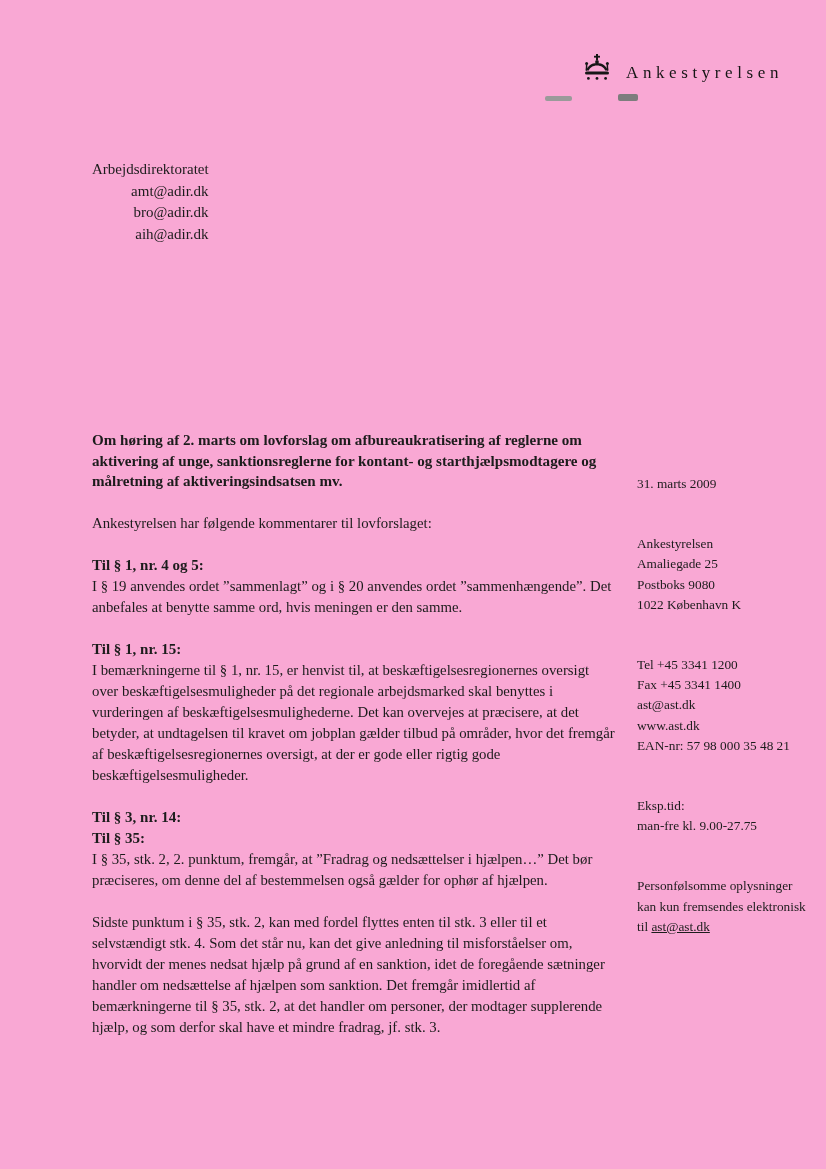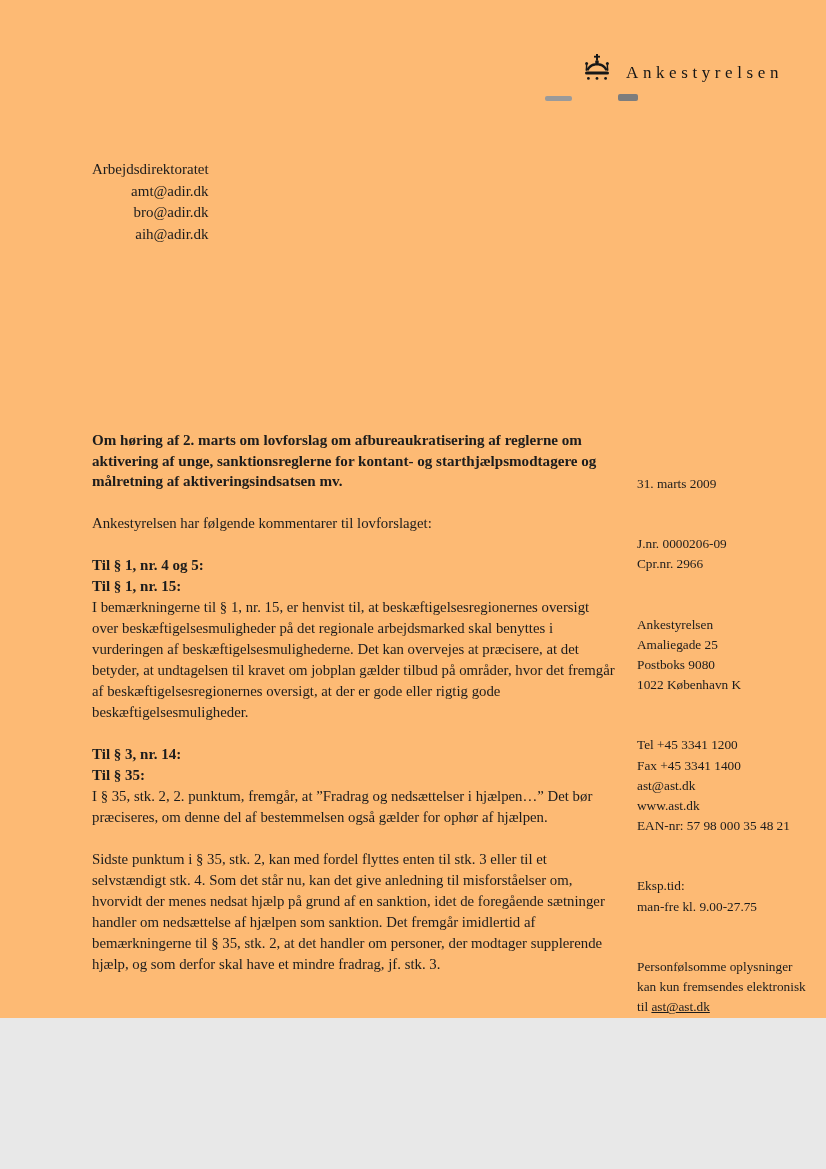--- a/index.html
+++ b/index.html
@@ -1,21 +1,21 @@
 <!DOCTYPE html>
 <html><head>
 <meta charset="utf-8">
 <style>
   html, body { margin: 0; padding: 0; background: #e8e8e8; }
   .page {
     position: relative;
     width: 826px;
-    height: 1018px;
+    height: 1169px;
     margin: 0 auto;
-    background: #fdba74;
+    background: #f9a8d4;
     font-family: "Liberation Serif", serif;
     color: #1c1c1c;
     overflow: hidden;
   }
 
   
   .logo-block {
     position: absolute;
     top: 54px;
     left: 582px;
@@ -117,37 +117,34 @@
     <div>amt@adir.dk</div>
     <div>bro@adir.dk</div>
     <div>aih@adir.dk</div>
   </div>
 
   <div class="doc">
     <h2>Om høring af 2. marts om lovforslag om afbureaukratisering af reglerne om aktivering af unge, sanktionsreglerne for kontant- og starthjælpsmodtagere og målretning af aktiveringsindsatsen mv.</h2>
     <p class="mb">Ankestyrelsen har følgende kommentarer til lovforslaget:</p>
 
     <h3>Til § 1, nr. 4 og 5:</h3>
+    <p class="mb">I § 19 anvendes ordet ”sammenlagt” og i § 20 anvendes ordet ”sammenhængende”. Det anbefales at benytte samme ord, hvis meningen er den samme.</p>
 
     <h3>Til § 1, nr. 15:</h3>
     <p class="mb">I bemærkningerne til § 1, nr. 15, er henvist til, at beskæftigelsesregionernes oversigt over beskæftigelsesmuligheder på det regionale arbejdsmarked skal benyttes i vurderingen af beskæftigelsesmulighederne. Det kan overvejes at præcisere, at det betyder, at undtagelsen til kravet om jobplan gælder tilbud på områder, hvor det fremgår af beskæftigelsesregionernes oversigt, at der er gode eller rigtig gode beskæftigelsesmuligheder.</p>
 
     <h3>Til § 3, nr. 14:</h3>
     <h3>Til § 35:</h3>
     <p class="mb">I § 35, stk. 2, 2. punktum, fremgår, at ”Fradrag og nedsættelser i hjælpen…” Det bør præciseres, om denne del af bestemmelsen også gælder for ophør af hjælpen.</p>
     <p>Sidste punktum i § 35, stk. 2, kan med fordel flyttes enten til stk. 3 eller til et selvstændigt stk. 4. Som det står nu, kan det give anledning til misforståelser om, hvorvidt der menes nedsat hjælp på grund af en sanktion, idet de foregående sætninger handler om nedsættelse af hjælpen som sanktion. Det fremgår imidlertid af bemærkningerne til § 35, stk. 2, at det handler om personer, der modtager supplerende hjælp, og som derfor skal have et mindre fradrag, jf. stk. 3.</p>
   </div>
 
   <div class="sidebar">
     <div class="group">
       <div>31. marts 2009</div>
-    </div>
-    <div class="group">
-      <div>J.nr. 0000206-09</div>
-      <div>Cpr.nr. 2966</div>
     </div>
     <div class="group">
       <div>Ankestyrelsen</div>
       <div>Amaliegade 25</div>
       <div>Postboks 9080</div>
       <div>1022 København K</div>
     </div>
     <div class="group">
       <div>Tel  +45 3341 1200</div>
       <div>Fax +45 3341 1400</div>

